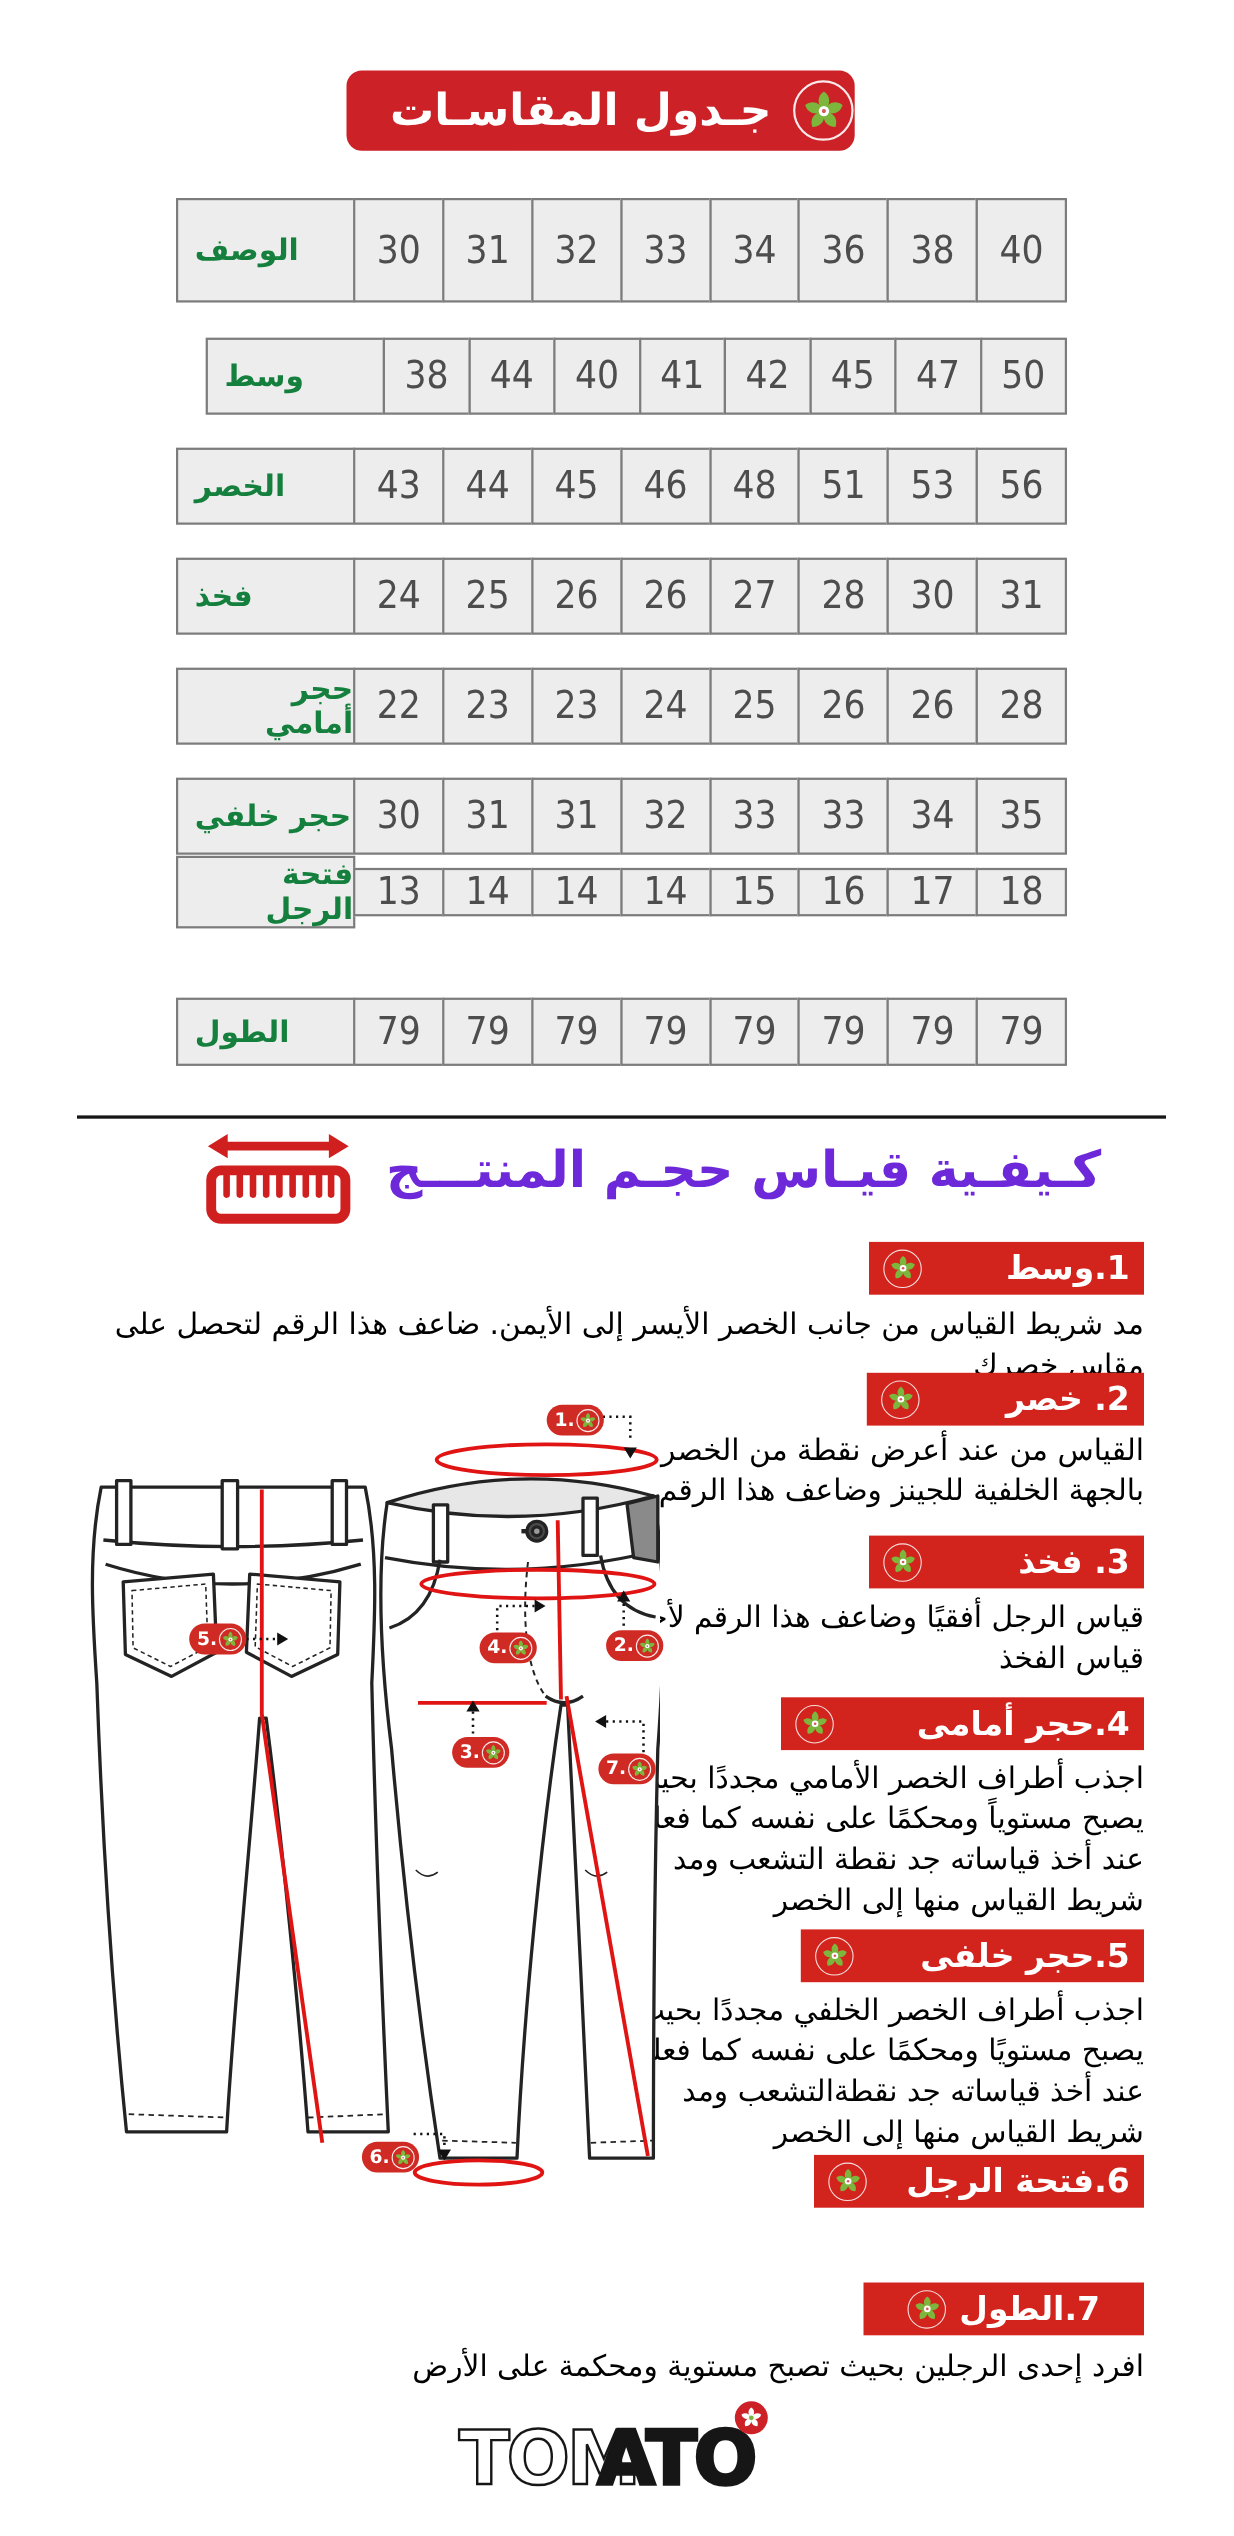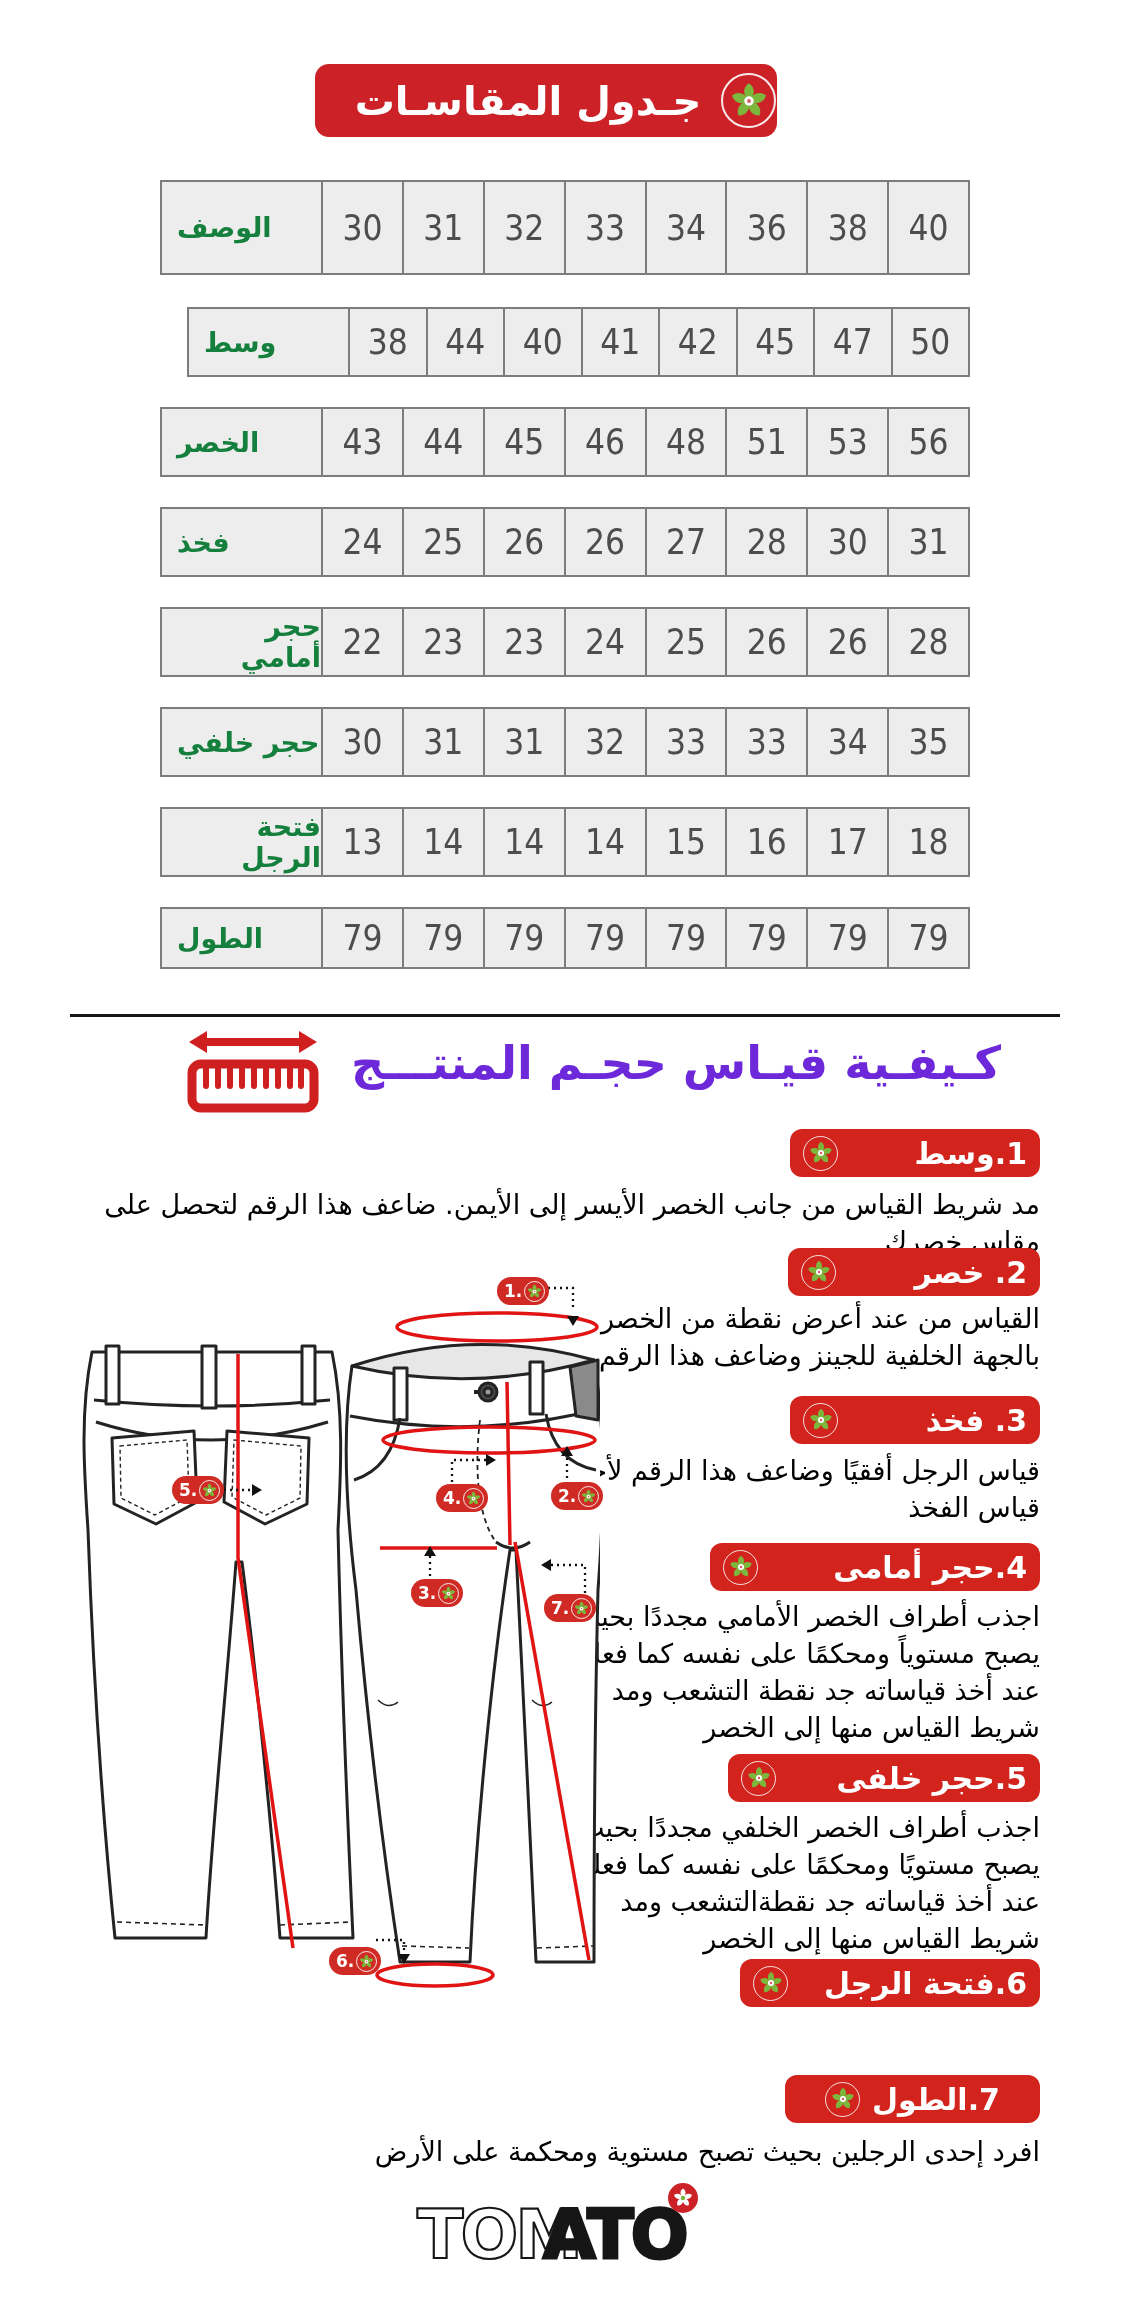--- a/index.html
+++ b/index.html
@@ -25,21 +25,21 @@
   .lblcell span{font-size:27px;font-weight:bold;color:#15803d;direction:rtl;}
   .numcell{flex:1;}
   .numcell span{font-size:35px;color:#4d4d4d;font-stretch:condensed;}
 
   
   .divider{left:70px;top:1014px;width:990px;height:3px;background:#161616;}
   .gtitle{left:330px;top:1036px;width:692px;text-align:center;color:#6d28d9;
           font-size:46px;font-weight:bold;direction:rtl;}
 
   
-  .badge{position:absolute;right:82px;height:48px;background:#d2231d;border-radius:12px;
+  .badge{position:absolute;right:82px;height:48px;background:#d2231d;border-radius:0;
          display:flex;align-items:center;justify-content:space-between;padding:0 13px;gap:12px;}
   .ring{width:35px;height:35px;border:1.5px solid rgba(255,255,255,.85);border-radius:50%;
         display:flex;align-items:center;justify-content:center;flex:none;}
   .badge-label{color:#ffffff;font-size:30px;font-weight:bold;direction:rtl;white-space:nowrap;}
   .desc{position:absolute;right:82px;font-size:27px;line-height:37px;font-weight:normal;color:#000000;
         text-align:right;direction:rtl;}
 
   
   .pill{position:absolute;height:28px;background:#d02a24;border-radius:15px;display:flex;
         align-items:center;padding:0 4px 0 7px;gap:2px;z-index:5;}
@@ -264,21 +264,21 @@
           <span>33</span>
         </div>
       <div class="tcell numcell">
           <span>34</span>
         </div>
       <div class="tcell numcell">
           <span>35</span>
         </div>
     </div>
 
-    <div class="trow" style="top:807px;height:70px;">
+    <div class="trow" style="top:776px;height:70px;align-items:center;">
       <div class="tcell lblcell">
           <span>فتحة الرجل</span>
         </div>
       <div class="tcell numcell">
           <span>13</span>
         </div>
       <div class="tcell numcell">
           <span>14</span>
         </div>
       <div class="tcell numcell">

